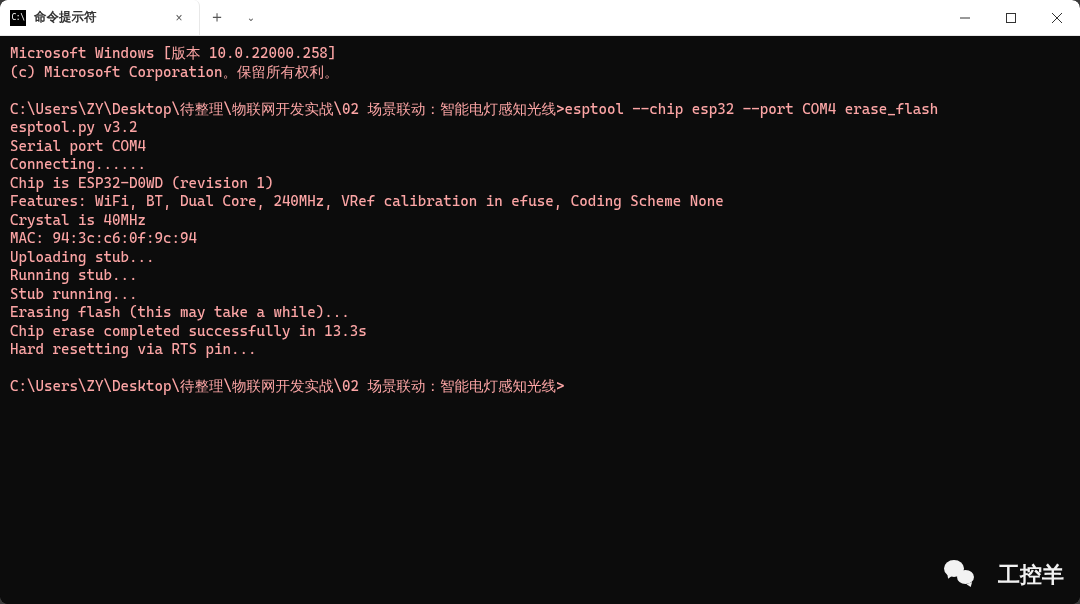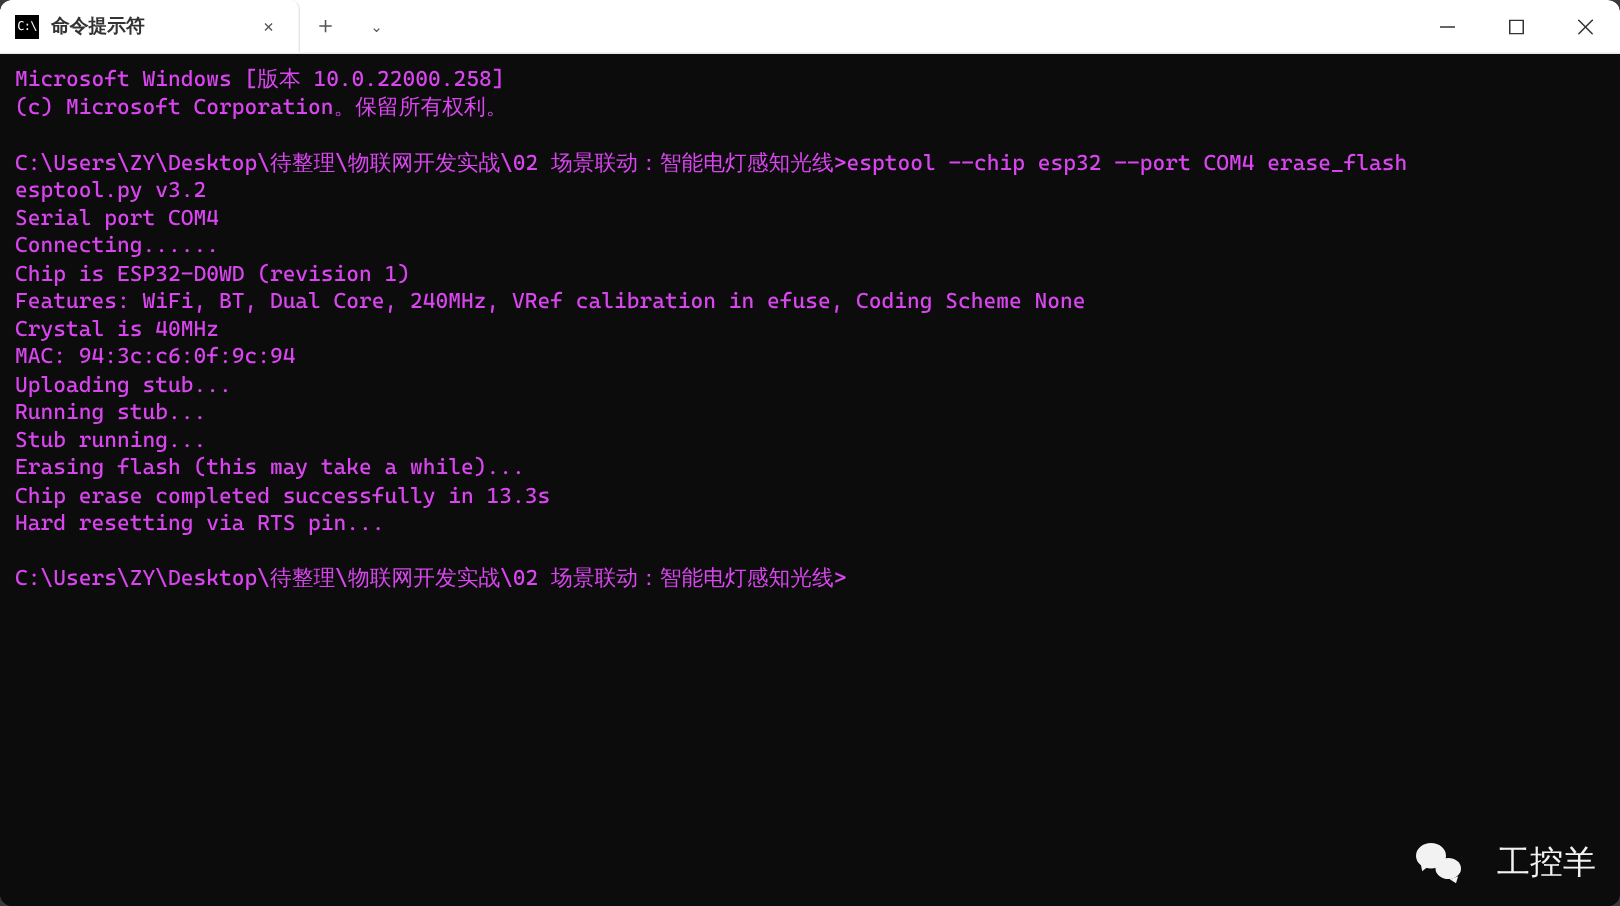--- a/index.html
+++ b/index.html
@@ -99,34 +99,34 @@
       color: #333;
     }
     .win-btn svg { width: 10px; height: 10px; }
     .terminal {
       flex: 1;
       background: #0c0c0c;
       padding: 8px 10px;
       font-family: "Cascadia Mono", "Consolas", monospace;
       font-size: 14.5px;
       line-height: 18.5px;
-      color: #d946ef;
+      color: #fca5a5;
       white-space: pre;
       overflow: hidden;
       font-weight: 500;
     }
     .watermark {
       position: absolute;
       bottom: 14px;
       right: 16px;
       color: #fff;
       font-size: 22px;
-      font-weight: 400;
-      display: flex;
-      align-items: center;
+      font-weight: 700;
+      display: flex;
+      align-items: flex-start;
       gap: 24px;
       opacity: 0.95;
     }
     .wechat-icon {
       position: relative;
       width: 30px;
       height: 26px;
     }
     .wechat-icon .bubble1 {
       position: absolute;

